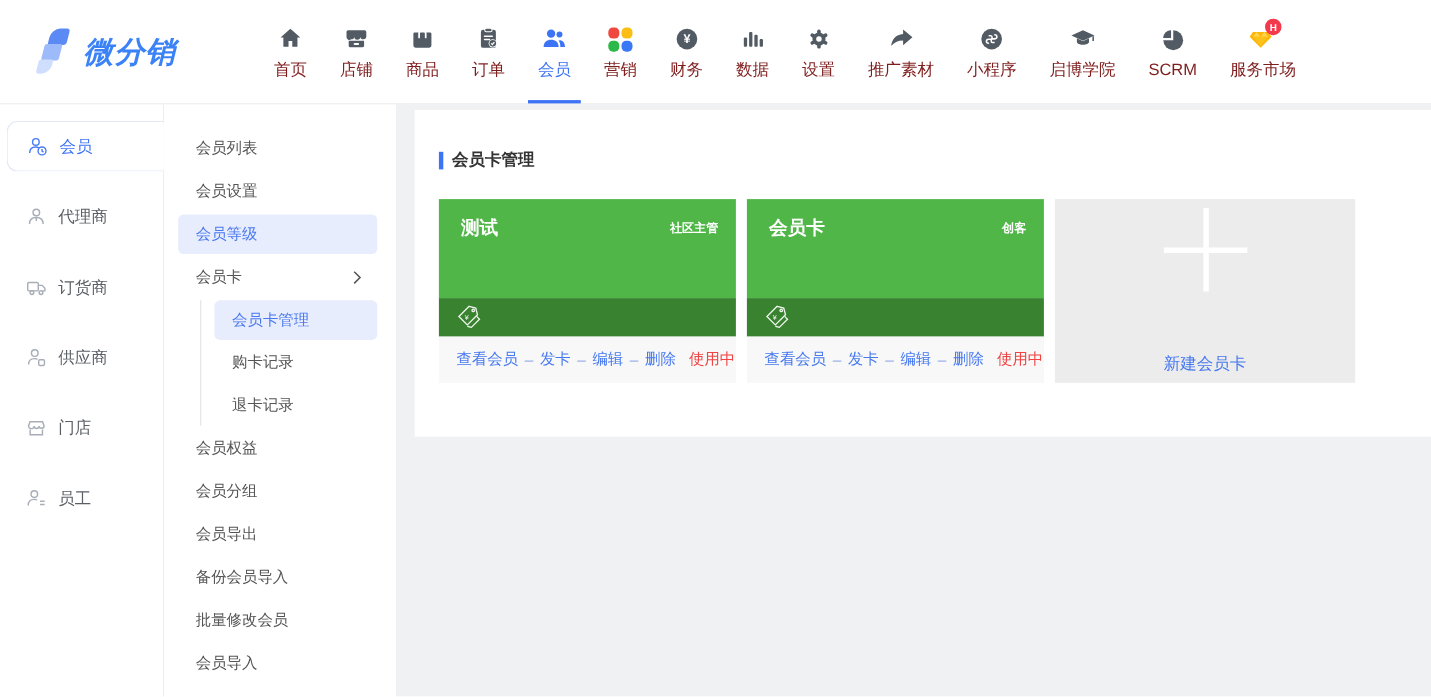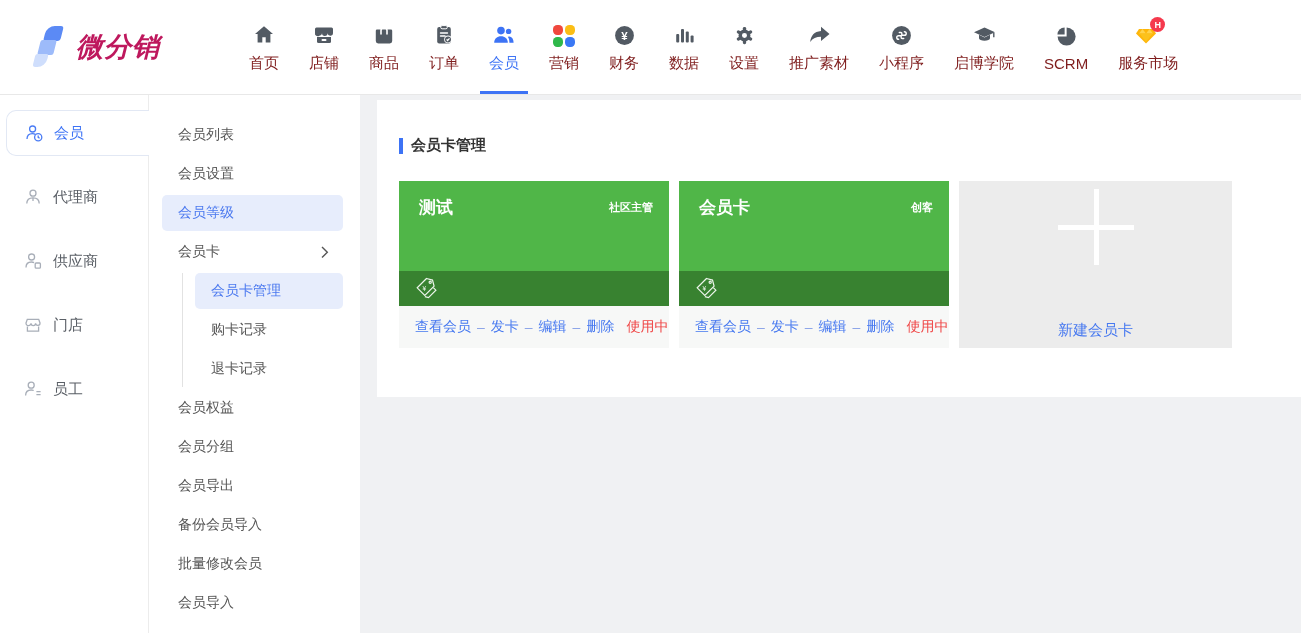--- a/index.html
+++ b/index.html
@@ -8,21 +8,21 @@
 
   
   .header { height:95px; background:#fff; border-bottom:1px solid #e8e8e8;
     display:flex; align-items:stretch; padding-left:30px; }
   .logo { display:flex; align-items:center; gap:8px; width:196px; flex:none; }
   .lglyph { position:relative; width:38px; height:50px; flex:none; }
   .lglyph span { position:absolute; transform:skewX(-14deg); }
   .lg1 { left:15px; top:4px;  width:17px; height:15px; background:#5b8af5; border-radius:8px 3px 3px 2px; }
   .lg2 { left:9px;  top:18px; width:16px; height:15px; background:#9dbbfa; border-radius:2px; }
   .lg3 { left:4px;  top:32px; width:13px; height:13px; background:#cfdefc; border-radius:2px 2px 8px 3px; }
-  .logo-text { font-size:27px; font-weight:bold; font-style:italic; color:#be185d; letter-spacing:1px; white-space:nowrap; }
+  .logo-text { font-size:27px; font-weight:bold; font-style:italic; color:#3b82f6; letter-spacing:1px; white-space:nowrap; }
 
   .nav { display:flex; margin-left:8px; }
   .nav-item { position:relative; display:flex; flex-direction:column; align-items:center;
     justify-content:center; gap:7px; padding:0 15px; cursor:pointer; }
   .nav-item .nicon { height:26px; display:flex; align-items:flex-end; justify-content:center; }
   .nav-item .nlabel { font-size:15px; color:#7f1d1d; white-space:nowrap; }
   .nav-item.selected .nlabel { color:#3d73f5; }
   .nav-item.selected::after { content:""; position:absolute; bottom:0; left:50%;
     transform:translateX(-50%); width:48px; height:3px; background:#3d73f5; }
   .mk { width:22px; height:22px; display:grid; grid-template-columns:10px 10px; gap:2px; }
@@ -281,20 +281,31 @@
             <circle cx="10" cy="6.2" r="3"></circle>
             <path d="M3.8 16.6 c0-3.8 2.7-5.8 6.2-5.8 s6.2 2 6.2 5.8"></path>
             <path d="M10 10.8 v3.2"></path>
           </svg>
       </span>
       <span class="silabel">代理商</span>
     </div>
     <div class="s1-item">
       <span>
         <svg width="20" height="20" viewBox="0 0 20 20" fill="none" stroke="#a8aeb8" stroke-width="1.3">
+            <rect x="2.2" y="5.8" width="9.6" height="7.6" rx="1"></rect>
+            <path d="M11.8 8.4 h3.6 l2.4 2.6 v2.4 h-2.2"></path>
+            <circle cx="6" cy="15" r="1.7"></circle>
+            <circle cx="14.3" cy="15" r="1.7"></circle>
+          </svg>
+      </span>
+      <span class="silabel">订货商</span>
+    </div>
+    <div class="s1-item">
+      <span>
+        <svg width="20" height="20" viewBox="0 0 20 20" fill="none" stroke="#a8aeb8" stroke-width="1.3">
             <circle cx="8.6" cy="6" r="3"></circle>
             <path d="M3 16.4 c0-3.5 2.3-5.4 5.4-5.4 1 0 1.9.2 2.7.6"></path>
             <rect x="12.2" y="12" width="5.2" height="5.2" rx="1"></rect>
           </svg>
       </span>
       <span class="silabel">供应商</span>
     </div>
     <div class="s1-item">
       <span>
         <svg width="20" height="20" viewBox="0 0 20 20" fill="none" stroke="#a8aeb8" stroke-width="1.3">

